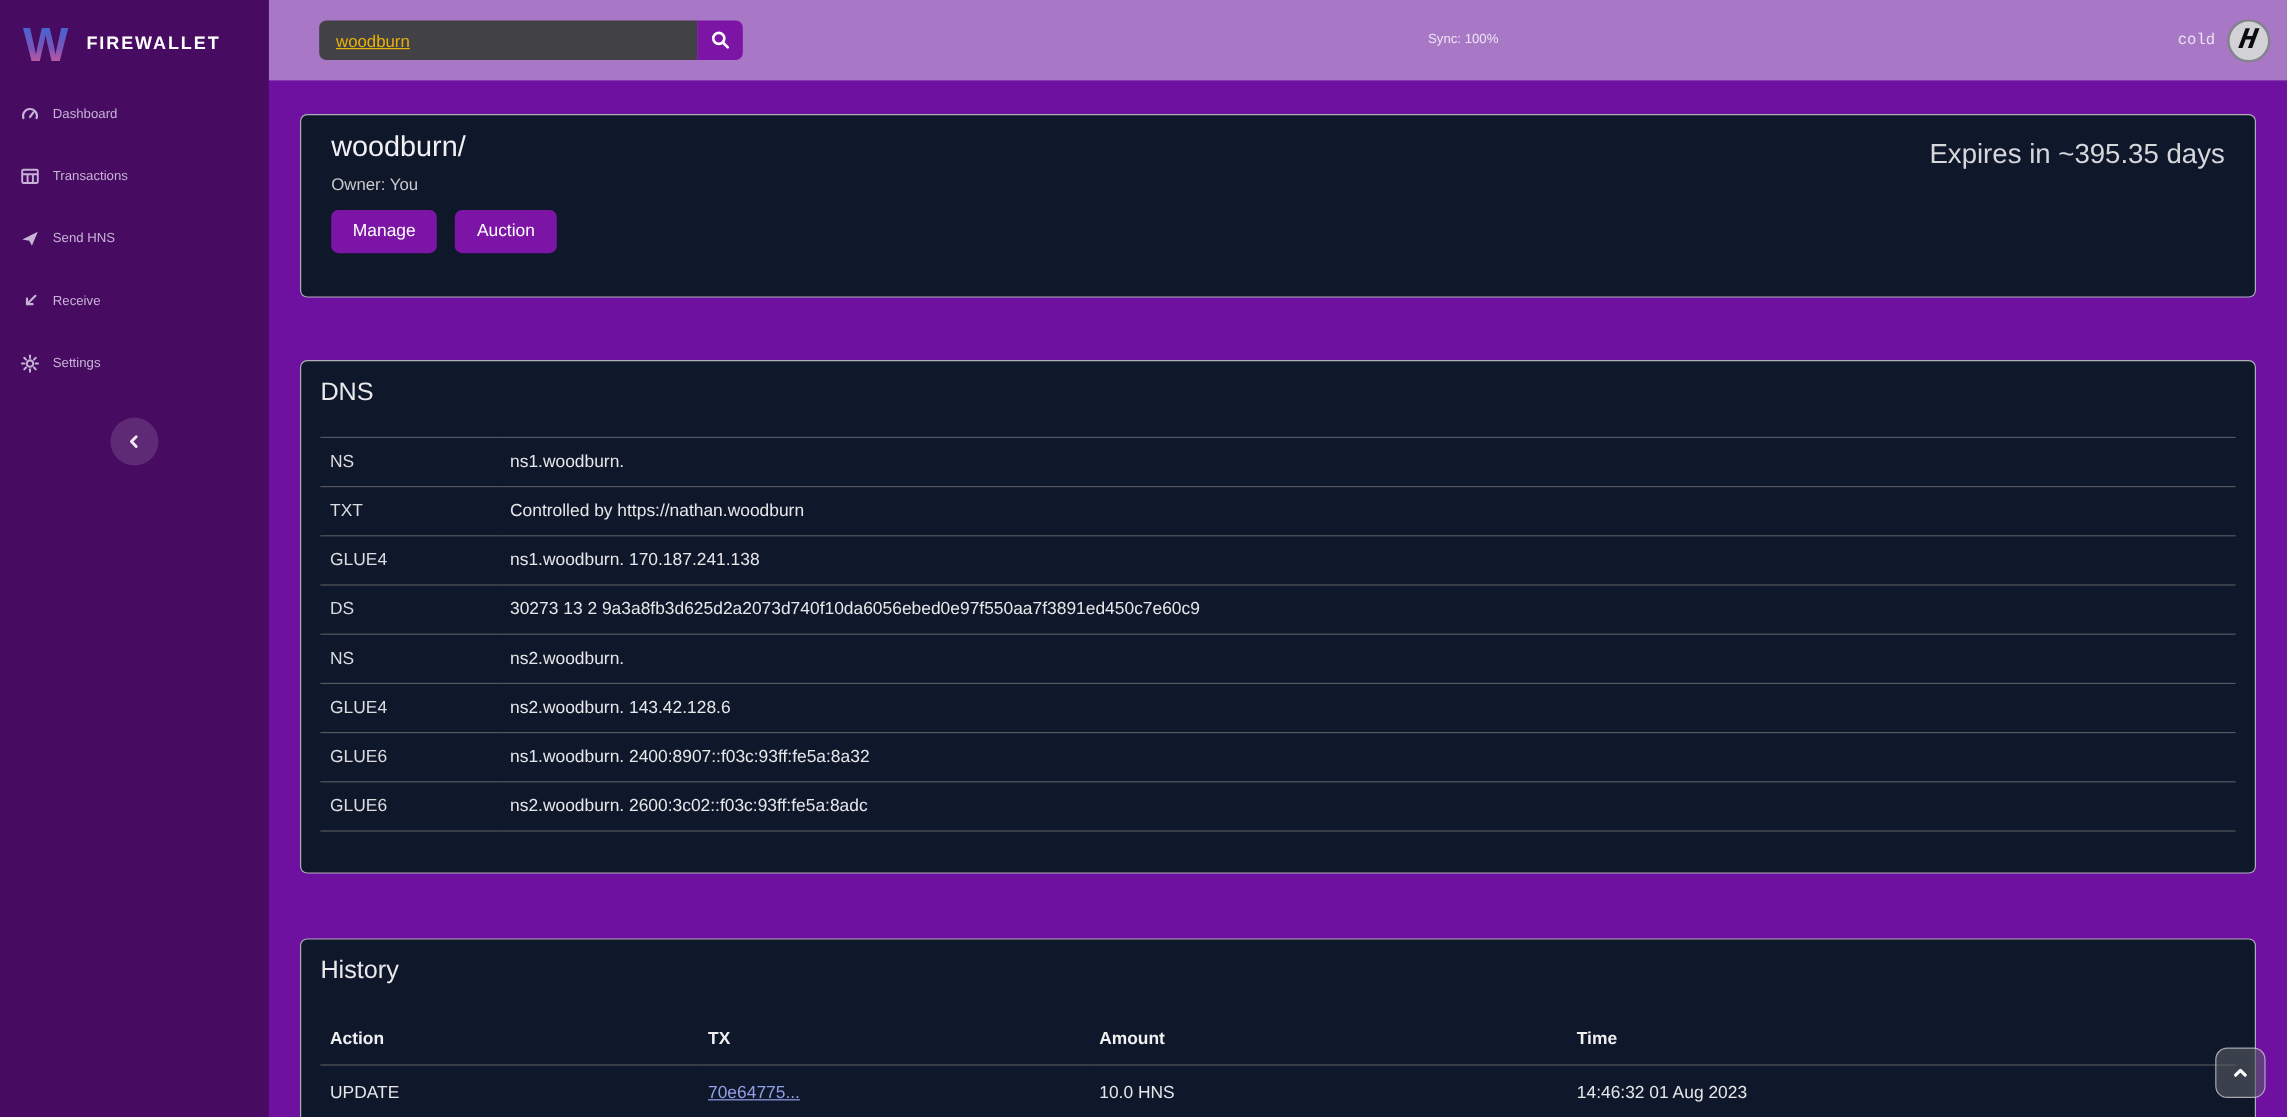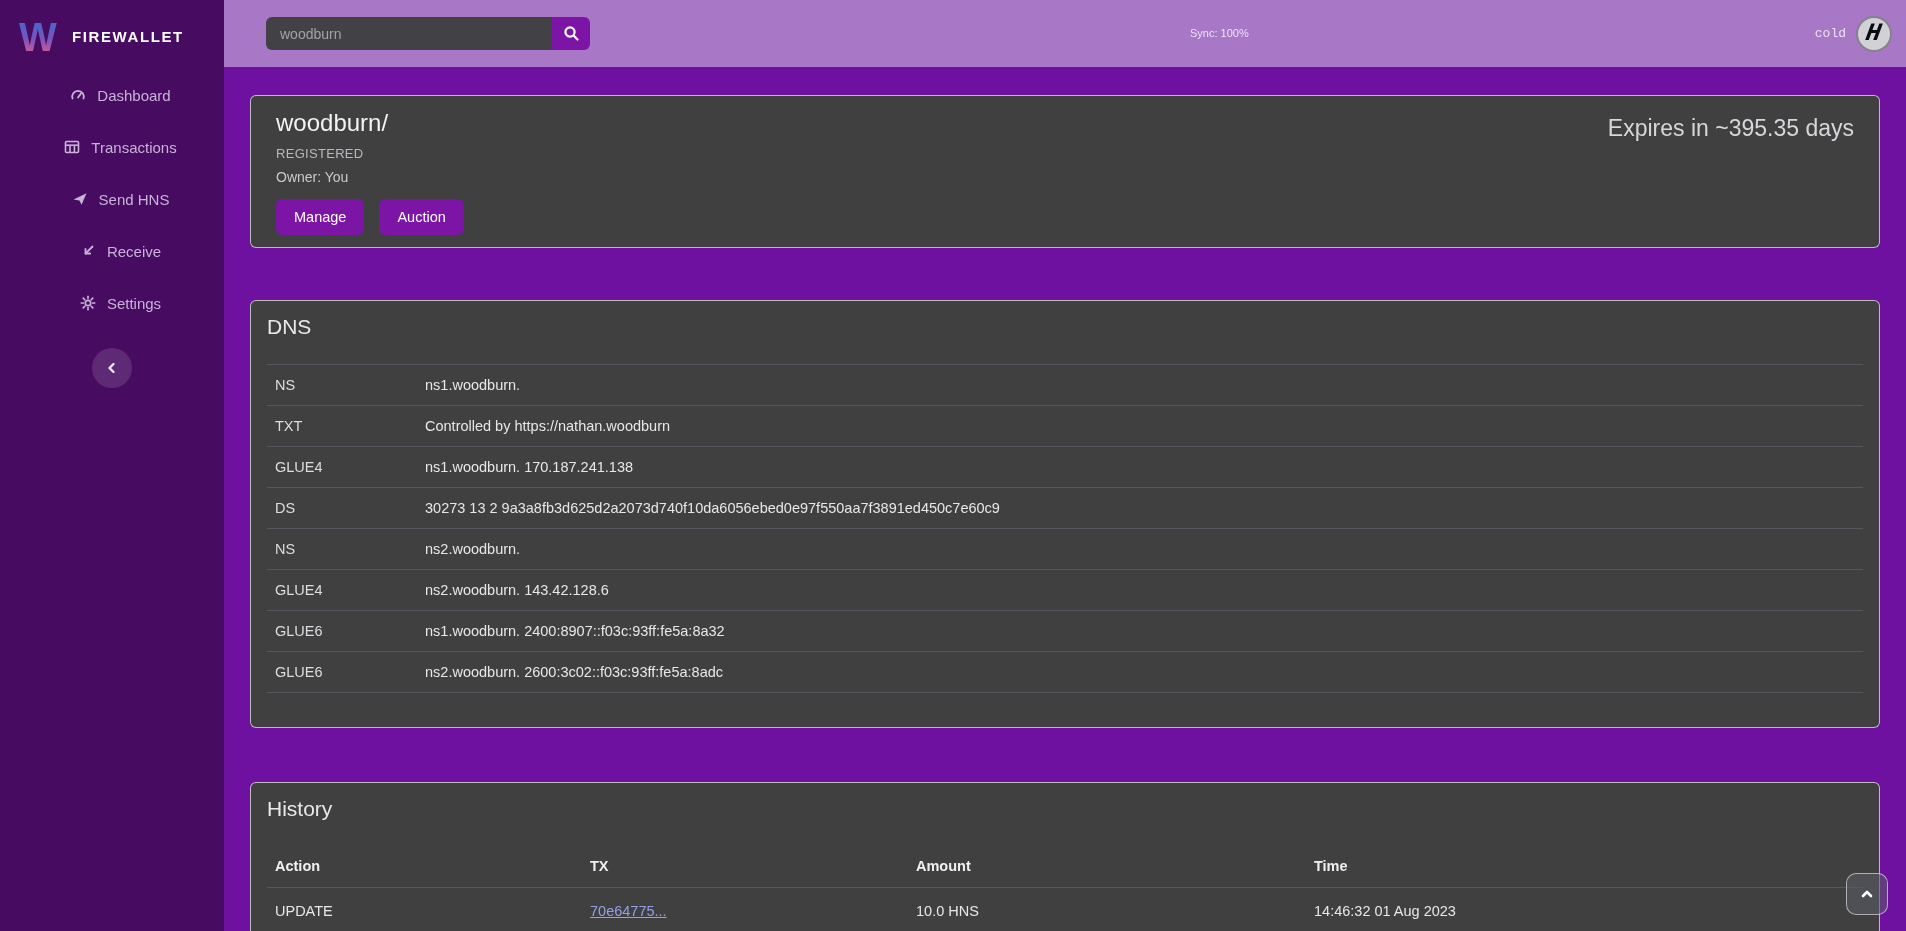--- a/index.html
+++ b/index.html
@@ -14,39 +14,40 @@
   
   .sidebar {
     position:absolute; left:0; top:0; width:224px; height:931px;
     background:#470b61; z-index:3;
   }
   .brand { display:flex; align-items:center; gap:12px; padding:9px 14px 0 16px; height:64px; }
   .brand-name { color:#ffffff; font-size:15px; font-weight:bold; letter-spacing:1.6px; }
   .nav { position:absolute; top:69px; left:0; width:100%; }
   .nav-item {
     height:52px; display:flex; align-items:center; gap:11px;
-    padding-left:17px; color:#c7b3d6; font-size:15px; cursor:pointer;justify-content:center;
+    padding-left:17px; color:#c7b3d6; font-size:11px; cursor:pointer;
   }
   .nav-item svg { flex:0 0 auto; }
   .collapse-btn {
     position:absolute; left:92px; top:348px; width:40px; height:40px;
     border-radius:50%; background:rgba(255,255,255,0.13);
     display:flex; align-items:center; justify-content:center; cursor:pointer;
   }
 
   
   .topbar {
     position:absolute; left:224px; top:0; width:1682px; height:67px;
     background:#a877c6; z-index:2;
   }
   .search-wrap { position:absolute; left:42px; top:17px; height:33px; display:flex; }
   .search-input {
-    width:286px; height:33px; background:#414146; border:none; outline:none;
-    border-radius:6px 0 0 6px; color:#a3a3a3; font-size:14px; padding:0 14px;
+    width:315px; height:33px; background:#414146; border:none; outline:none;
+    border-radius:6px 0 0 6px; color:#eab308; font-size:14px; padding:0 14px;
     font-family:"Liberation Sans", sans-serif;
+    text-decoration:underline;
   }
   .search-btn {
     width:38px; height:33px; background:#7c15a5; border:none; cursor:pointer;
     border-radius:0 6px 6px 0; display:flex; align-items:center; justify-content:center;
   }
   .sync-label { position:absolute; left:966px; top:0; line-height:67px; color:#ece4f3; font-size:11px; }
   .topbar-right { position:absolute; right:14px; top:0; height:67px; display:flex; align-items:center; gap:10px;font-family:Liberation Mono, monospace; }
   .wallet-label { color:#eae2f2; font-size:13px; }
   .hns-logo {
     width:36px; height:36px; border-radius:50%; background:#d2d2d6;
@@ -54,21 +55,21 @@
     overflow:hidden;
   }
   .hns-logo span {
     font-weight:900; font-style:italic; font-size:25px; color:#0b0b0e;
     transform:skewX(-10deg); line-height:1;
   }
 
   
   .card {
     position:absolute; left:250px; width:1630px;
-    background:#404040; border:1px solid rgba(255,255,255,0.65);
+    background:#0f172a; border:1px solid rgba(255,255,255,0.65);
     border-radius:6px; z-index:1;
   }
   .name-card { top:95px; height:153px; padding:13px 25px; }
   .name-title { font-size:24px; font-weight:400; color:#f2f2f4; }
   .name-status { font-size:13px; color:#b7b8be; margin-top:9px; letter-spacing:0.3px; }
   .name-owner { font-size:14px; color:#c9cacd; margin-top:8px; }
   .btn-row { margin-top:14px; display:flex; gap:15px; }
   .btn {
     background:#7c15a5; color:#ffffff; border:none; border-radius:6px;
     font-size:14.5px; padding:10px 18px; cursor:pointer;
@@ -208,21 +209,20 @@
   <div class="topbar-right">
     <span class="wallet-label">cold</span>
     <div class="hns-logo">
         <span>H</span>
       </div>
   </div>
 </div>
 
 <div class="card name-card">
   <div class="name-title">woodburn/</div>
-  <div class="name-status">REGISTERED</div>
   <div class="name-owner">Owner: You</div>
   <div class="btn-row">
     <button class="btn">Manage</button>
     <button class="btn">Auction</button>
   </div>
   <div class="expires">Expires in ~395.35 days</div>
 </div>
 
 <div class="card dns-card">
   <div class="section-title">DNS</div>

